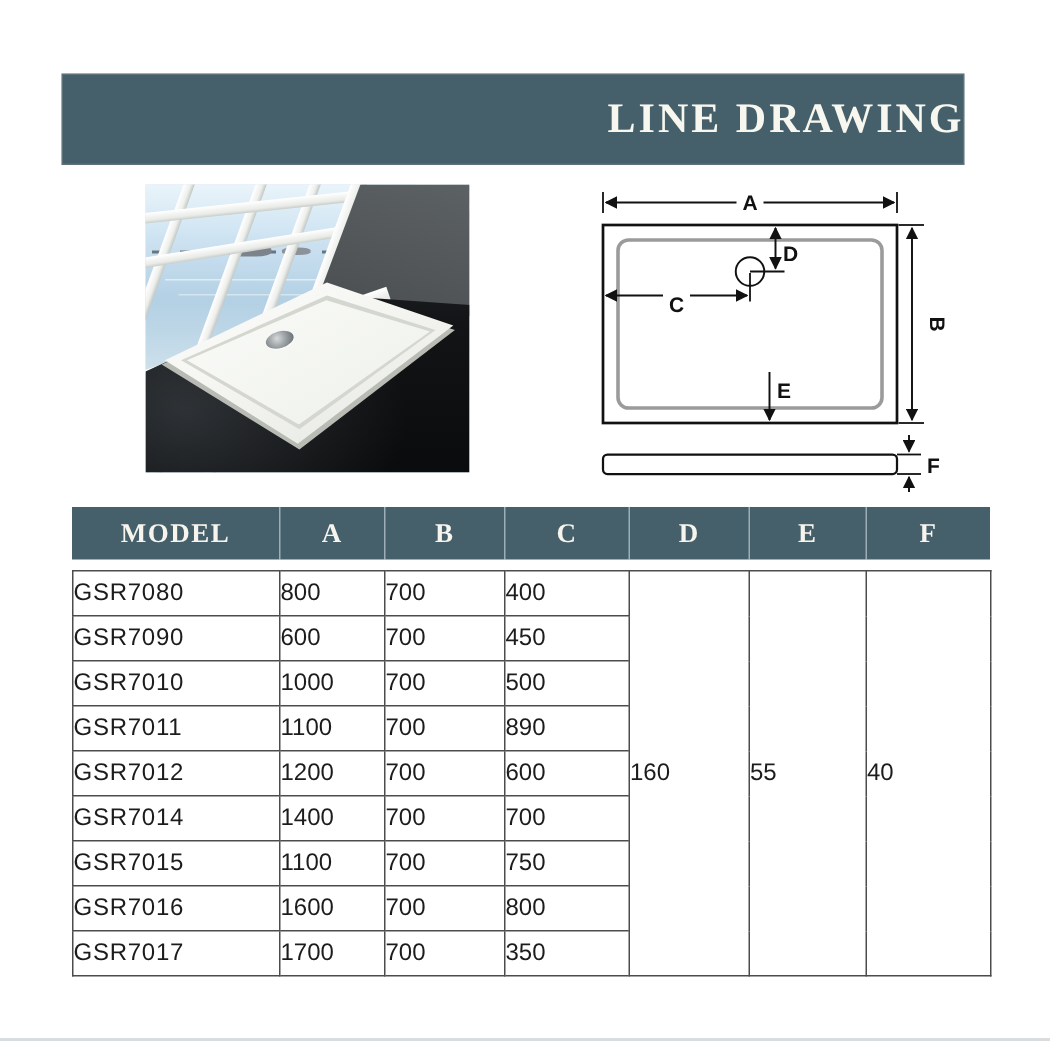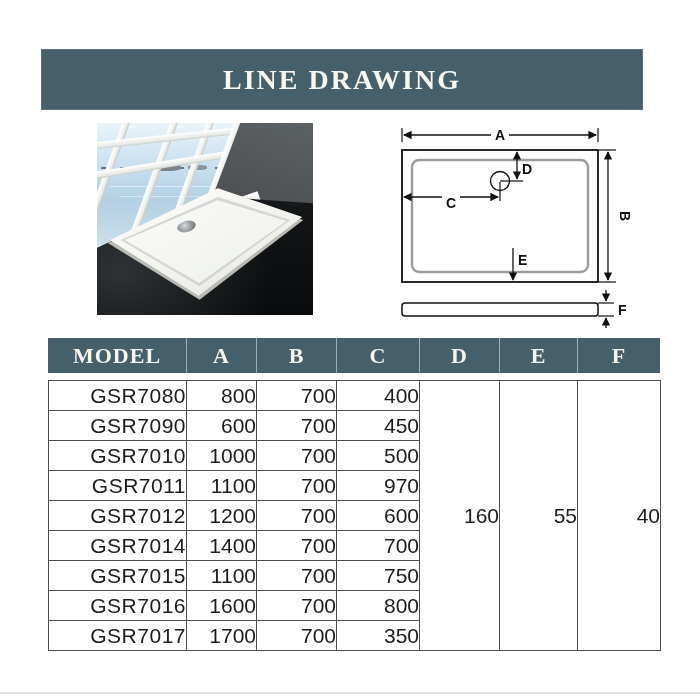--- a/index.html
+++ b/index.html
@@ -8,21 +8,21 @@
     --ink:#1c1c1c;
   }
   html,body{margin:0;padding:0;}
   body{
     width:700px;height:700px;background:#ffffff;position:relative;
     font-family:"Liberation Sans",sans-serif;overflow:hidden;
   }
   
   .title-bar{
     position:absolute;left:41px;top:49px;width:602px;height:61px;
-    background:var(--header-bg);display:flex;align-items:center;justify-content:center;
+    background:var(--header-bg);display:flex;align-items:center;justify-content:flex-end;
     box-shadow:inset 0 0 0 1px rgba(255,255,255,.12);
   }
   .title-bar span{
     font-family:"Liberation Serif",serif;font-weight:bold;font-size:28px;
     color:#f7f6ef;letter-spacing:2px;
   }
   
   .photo{position:absolute;left:97px;top:123px;width:216px;height:192px;overflow:hidden;background:#cfe3f1;}
   .photo *{position:absolute;}
   .ph-sky{inset:0;background:linear-gradient(180deg,#eaf4fa 0%,#d4e7f4 14%,#c4dced 26%,#b3d0e4 40%,#bed7e7 52%,#d8e6ee 72%,#e9f1f5 100%);}
@@ -61,31 +61,31 @@
   .ph-drain{left:37%;top:51%;width:19px;height:11px;border-radius:50%;transform:rotate(-16deg);
     background:radial-gradient(circle at 42% 38%,#d6dadb 0%,#9aa0a3 45%,#5d6366 100%);
     box-shadow:0 1px 1px rgba(255,255,255,.7);}
   
   .spec-header{
     position:absolute;left:48px;top:338px;width:612px;height:35px;background:var(--header-bg);
     display:flex;align-items:stretch;box-sizing:border-box;
   }
   .spec-header .hc{
     display:flex;align-items:center;justify-content:center;box-sizing:border-box;
-    color:#f6f4ec;font-family:"Liberation Serif",serif;font-weight:bold;font-size:22px;letter-spacing:1px;
+    color:#f6f4ec;font-family:"Liberation Serif",serif;font-weight:bold;font-size:18px;letter-spacing:1px;
   }
   .spec-header .hc + .hc{border-left:1px solid rgba(230,238,240,.55);}
   .w-model{width:138px;} .w-a{width:70px;} .w-b{width:80px;} .w-c{width:83px;}
   .w-d{width:80px;} .w-e{width:78px;} .w-f{width:83px;}
   table.spec{
     position:absolute;left:48px;top:380px;width:612px;border-collapse:collapse;table-layout:fixed;
   }
   table.spec td{
-    border:1px solid var(--border-col);text-align:right;vertical-align:middle;
-    font-size:21px;color:var(--ink);height:29px;padding:0;
+    border:1px solid var(--border-col);text-align:left;vertical-align:middle;
+    font-size:16px;color:var(--ink);height:29px;padding:0;
     font-family:"Liberation Sans",sans-serif;
   }
   td.model{letter-spacing:.5px;}
   .bottom-line{position:absolute;left:0;top:692px;width:700px;height:2px;background:#d9dde0;}
   
   .diagram{position:absolute;left:390px;top:118px;}
   .diagram .dim-label{font-family:"Liberation Sans",sans-serif;font-weight:bold;font-size:14px;fill:#111;}
 </style>
 </head>
 <body>
@@ -201,21 +201,21 @@
     <tr>
       <td class="model">GSR7010</td>
       <td>1000</td>
       <td>700</td>
       <td>500</td>
     </tr>
     <tr>
       <td class="model">GSR7011</td>
       <td>1100</td>
       <td>700</td>
-      <td>970</td>
+      <td>890</td>
     </tr>
     <tr>
       <td class="model">GSR7012</td>
       <td>1200</td>
       <td>700</td>
       <td>600</td>
     </tr>
     <tr>
       <td class="model">GSR7014</td>
       <td>1400</td>

